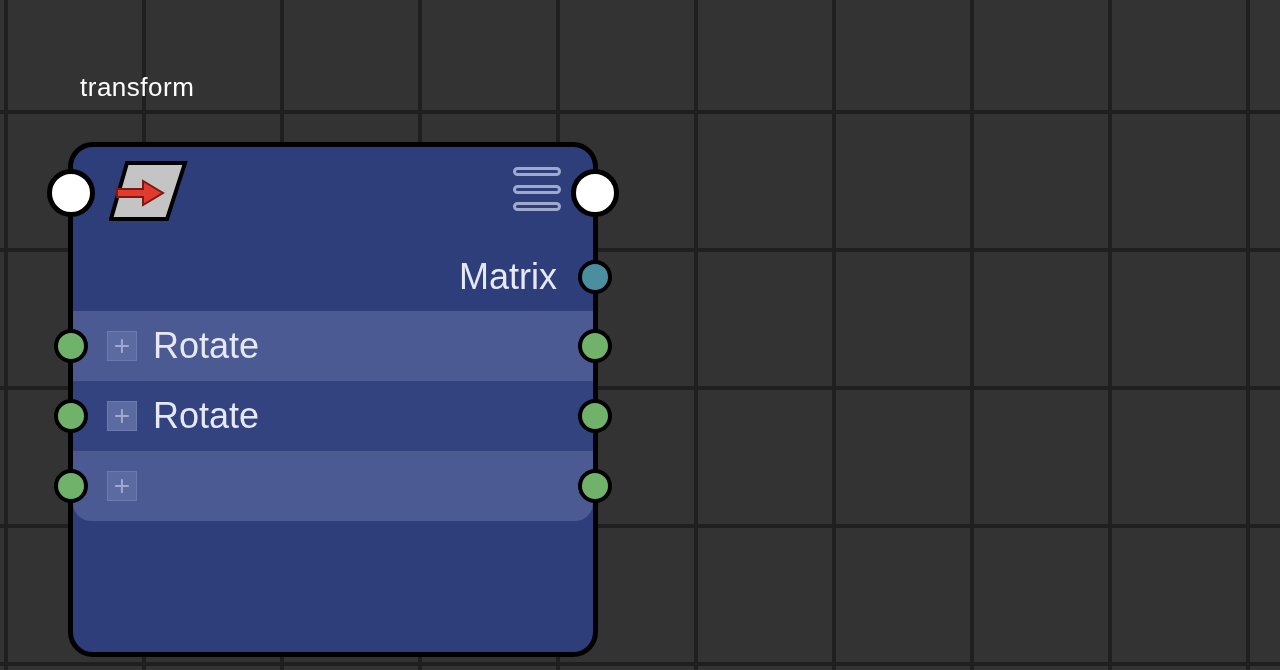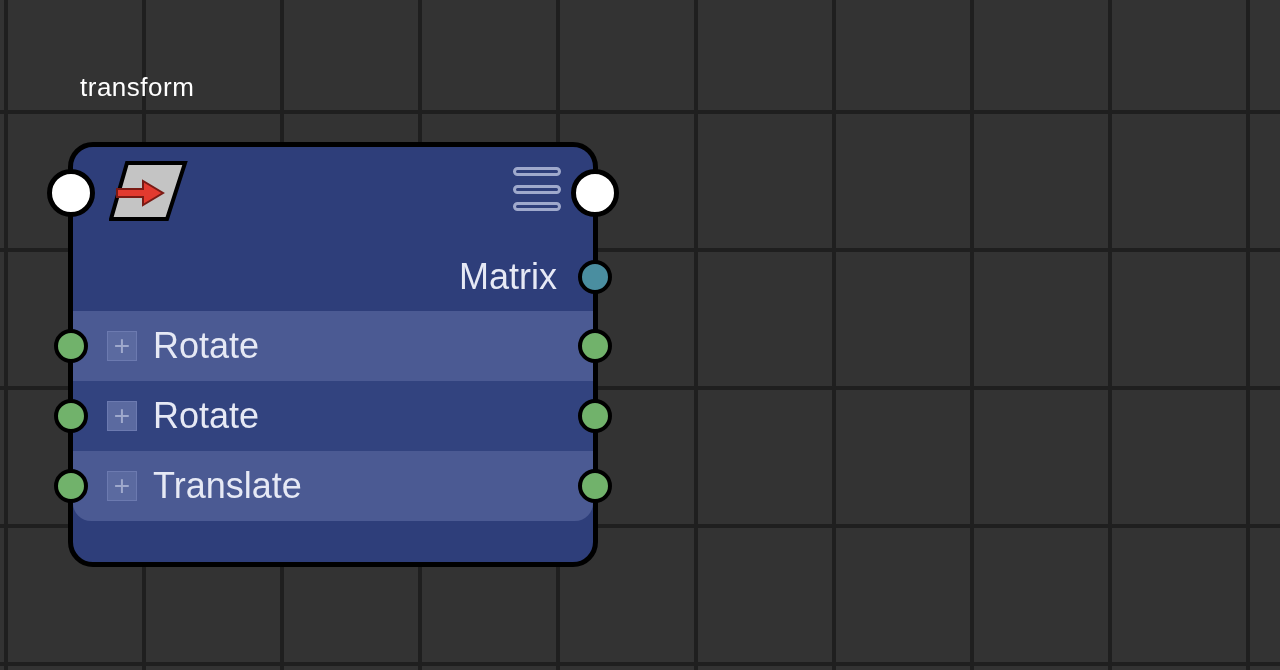--- a/index.html
+++ b/index.html
@@ -33,21 +33,21 @@
     font-weight: 400;
     font-size: 26px;
     letter-spacing: 0.5px;
   }
 
   .node {
     position: absolute;
     left: 68px;
     top: 142px;
     width: 530px;
-    height: 425px;
+    height: 515px;
     background: #2e3e7a;
     border: 5px solid #000000;
     border-radius: 25px;
     box-sizing: border-box;
   }
 
   .node-header {
     position: relative;
     height: 96px;
     width: 100%;
@@ -196,18 +196,17 @@
     <div class="param-row dark">
       <div class="socket green left-small" style="top:50%;transform:translateY(-50%);"></div>
       <span class="expand-box">+</span>
       <span>Rotate</span>
       <div class="socket green right-small" style="top:50%;transform:translateY(-50%);"></div>
     </div>
 
     <div class="param-row light" style="border-bottom-left-radius:18px;border-bottom-right-radius:18px;">
       <div class="socket green left-small" style="top:50%;transform:translateY(-50%);"></div>
       <span class="expand-box">+</span>
-      <span>Translate</span>
       <div class="socket green right-small" style="top:50%;transform:translateY(-50%);"></div>
     </div>
 
   </div>
 </div>
 
 </body></html>

